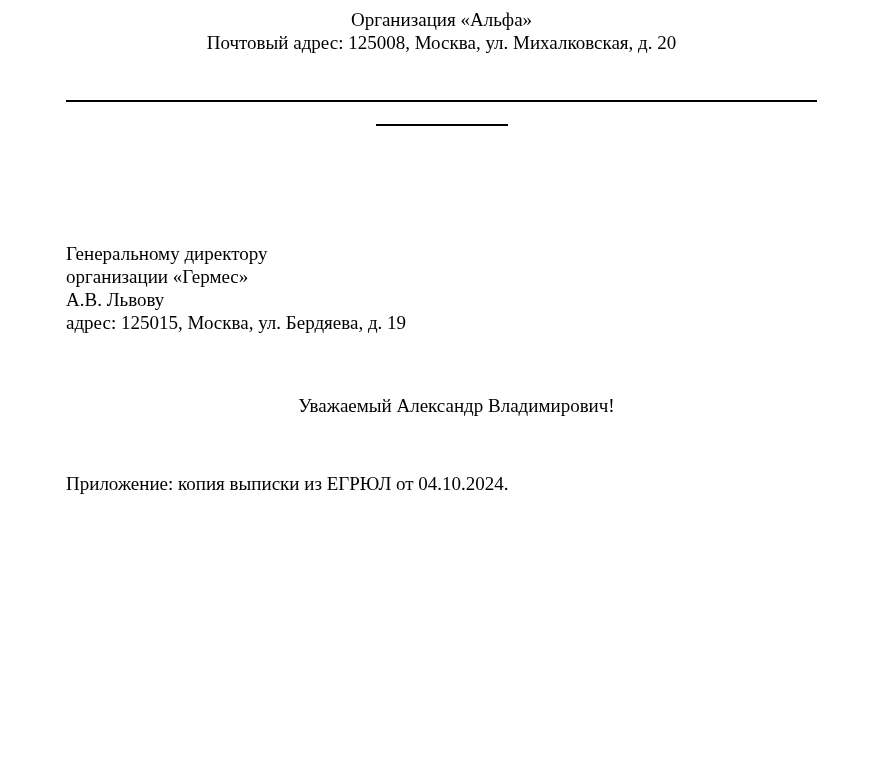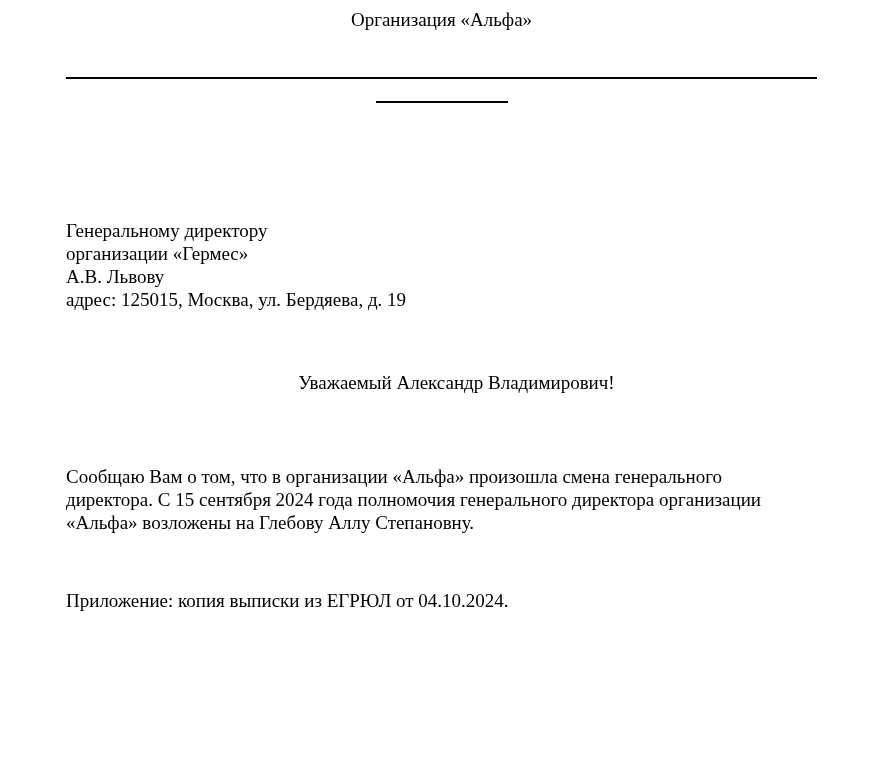--- a/index.html
+++ b/index.html
@@ -51,34 +51,32 @@
   .attachment { margin-top: 55px; }
 </style>
 </head>
 <body>
 
 <div class="page">
   <div class="content">
 
     <header class="letterhead">
       <div>Организация «Альфа»</div>
+      <div>Почтовый адрес: 125008, Москва, ул. Михалковская, д. 20</div>
     </header>
 
     <div class="rule-long"></div>
 
     <div class="rule-short"></div>
 
     <div class="recipient">Генеральному директору
 организации «Гермес»
 А.В. Львову
 адрес: 125015, Москва, ул. Бердяева, д. 19</div>
 
     <div class="salutation">Уважаемый Александр Владимирович!</div>
 
-    <p class="para para-1">Сообщаю Вам о том, что в организации «Альфа» произошла смена генерального
-директора. С 15 сентября 2024 года полномочия генерального директора организации
-«Альфа» возложены на Глебову Аллу Степановну.</p>
 
 
     <div class="attachment">Приложение: копия выписки из ЕГРЮЛ от 04.10.2024.</div>
 
   </div>
 </div>
 
 </body></html>

